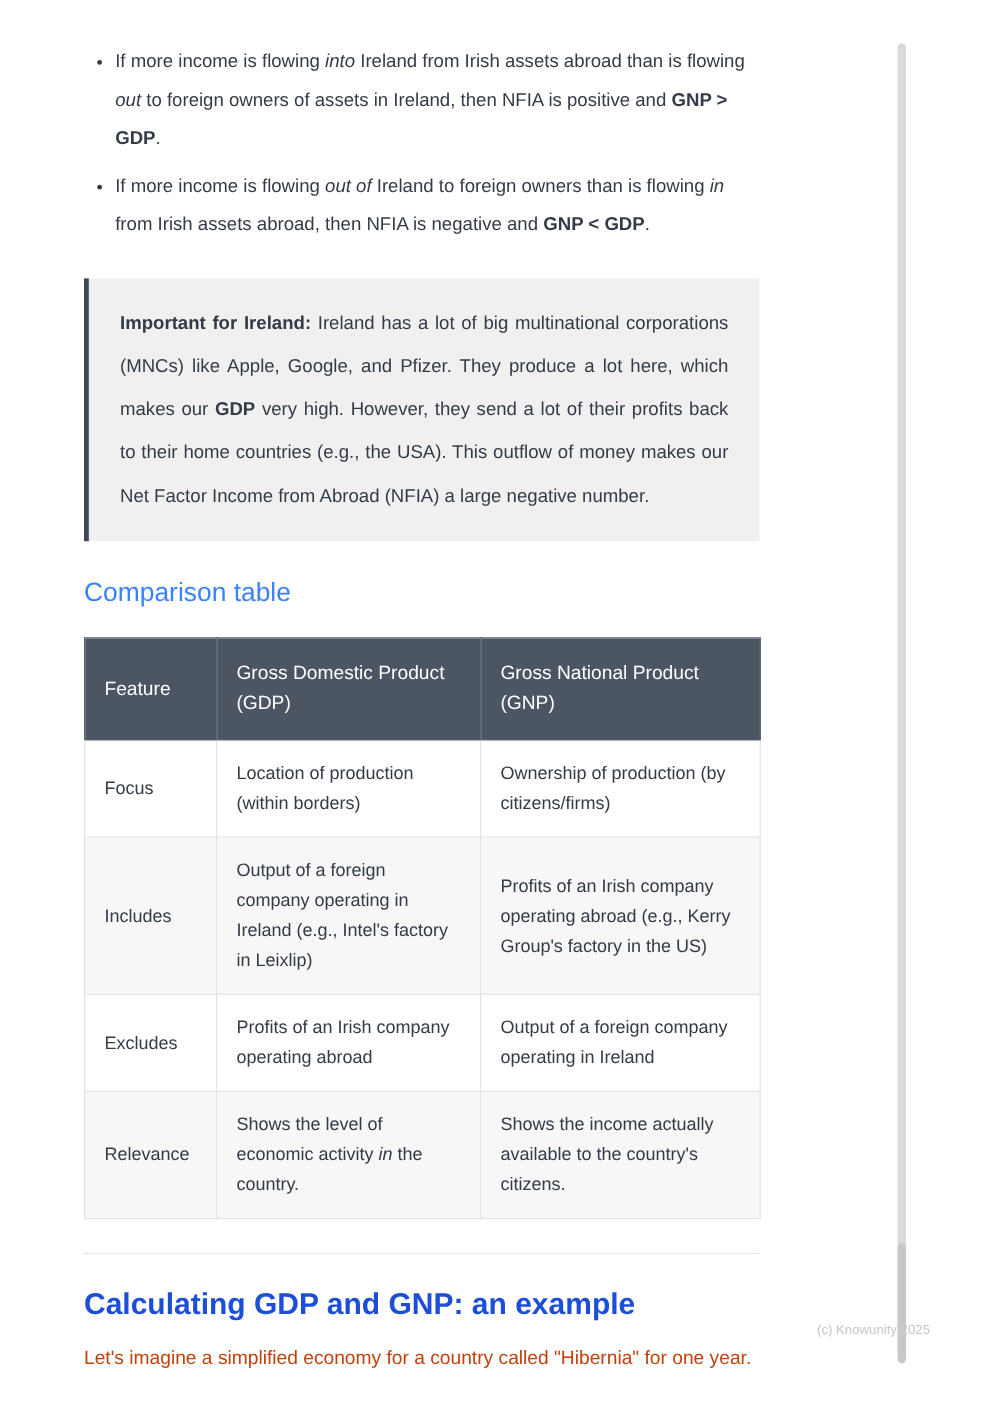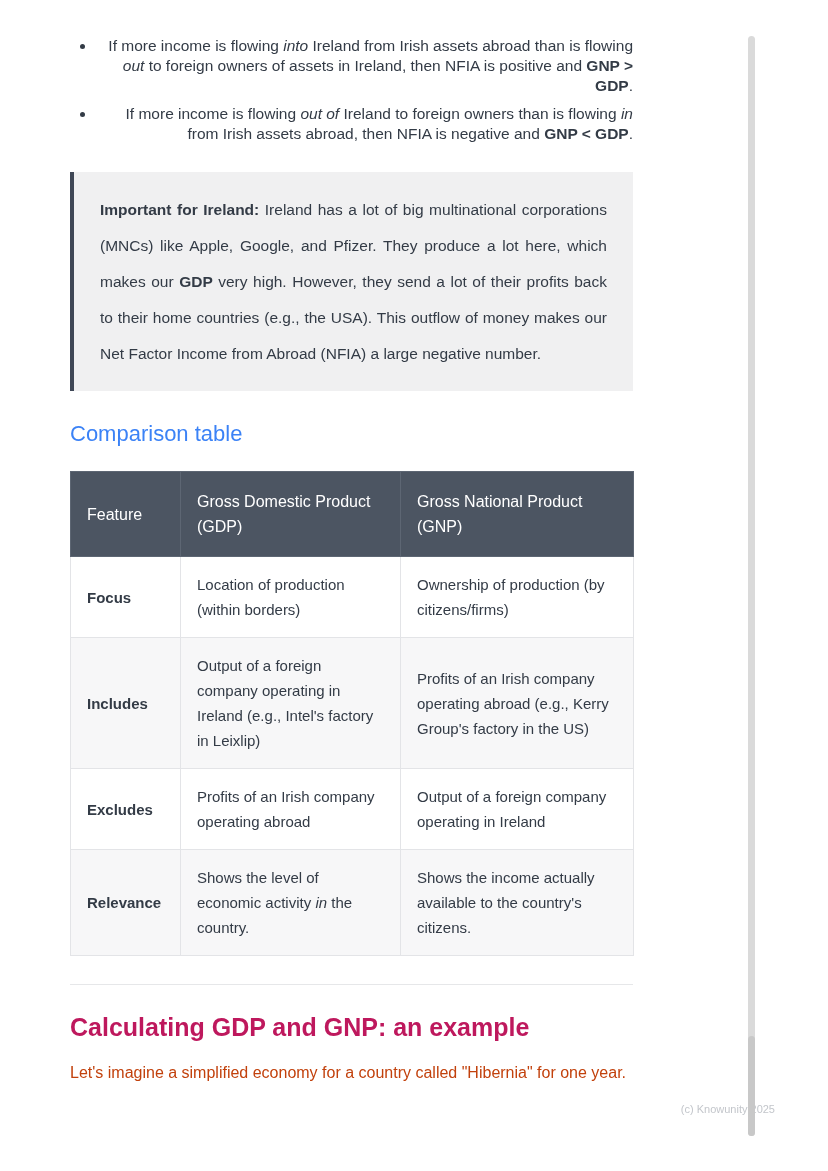--- a/index.html
+++ b/index.html
@@ -7,21 +7,21 @@
   body {
     width: 828px; height: 1171px;
     background: #ffffff;
     font-family: "Liberation Sans", sans-serif;
     color: #333b46;
     position: relative;
     overflow: hidden;
   }
   .content { position: absolute; left: 70px; top: 36px; width: 563px; }
 
-  .bullets { margin: 0; padding-left: 26px; font-size: 15.5px; line-height: 20px; text-align: right; }
+  .bullets { margin: 0; padding-left: 26px; font-size: 15.5px; line-height: 32px; }
   .bullets li { margin-bottom: 8px; }
   .bullets li::marker { color: #333b46; }
 
   em { font-style: italic; }
   strong { font-weight: bold; }
 
   .callout {
     margin-top: 28px;
     background: #f0f0f1;
     border-left: 4px solid #3f4756;
@@ -43,26 +43,26 @@
     font-weight: 400; text-align: left;
     padding: 17px 16px; font-size: 16px; line-height: 25px;
     border: 1px solid #5d6673; vertical-align: middle;
   }
   .comparison td {
     border: 1px solid #e3e4e7;
     padding: 15px 16px; line-height: 25px;
     vertical-align: middle; color: #333b46;
     background: #ffffff;
   }
-  .comparison td.feature { font-weight: bold; }
+  .comparison td.feature { font-weight: normal; }
   .comparison tbody tr:nth-child(even) td { background: #f7f7f8; }
 
   hr.divider { border: none; border-top: 1px solid #e6e7e9; margin: 28px 0 0 0; }
 
-  h1.section { margin: 28px 0 0 0; font-size: 25px; font-weight: bold; color: #be185d; }
+  h1.section { margin: 28px 0 0 0; font-size: 25px; font-weight: bold; color: #1d4ed8; }
   p.intro { margin: 22px 0 0 0; font-size: 16px; color: #c2410c; }
 
   .watermark { position: absolute; top: 1103px; right: 53px; font-size: 11px; color: #c3c6cb; }
 
   .scrollbar-track {
     position: absolute; left: 748px; top: 36px;
     width: 7px; height: 1100px;
     background: #dadada; border-radius: 4px;
   }
   .scrollbar-thumb {

